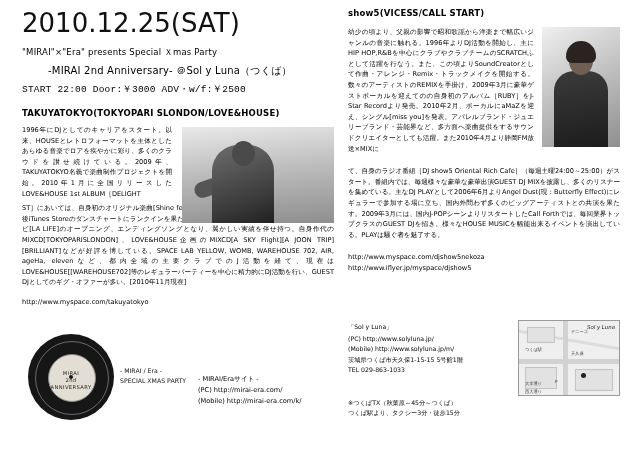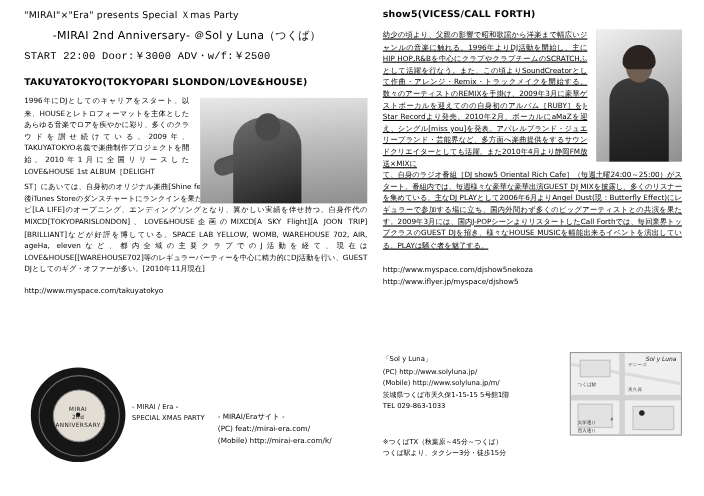--- a/index.html
+++ b/index.html
@@ -198,21 +198,21 @@
   .rc-body {
     position: relative;
     width: 272px;
     min-height: 150px;
   }
   .rc-text {
     font-size: 6.6px;
     line-height: 10.6px;
     text-align: justify;
   }
-  .rc-text p { margin: 0; text-decoration: underline; }
+  .rc-text p { margin: 0; }
   .rc-narrow { width: 186px; }
   .photo-right {
     position: absolute;
     right: 0;
     top: 0px;
     width: 78px;
     height: 120px;
     overflow: hidden;
     background: #cfcfcf;
   }
@@ -320,20 +320,21 @@
     font-size: 6.2px;
     line-height: 10.2px;
   }
 </style>
 </head>
 <body>
 
 <div class="page">
 
   <div class="left-col">
+    <div class="main-title">2010.12.25(SAT)</div>
     <div class="sub-line">"MIRAI"×"Era" presents Special Ｘmas Party</div>
     <div class="sub-line big">-MIRAI 2nd Anniversary- ＠Sol y Luna（つくば）</div>
     <div class="sub-line mid">START 22:00  Door:￥3000  ADV・w/f:￥2500</div>
 
     <div class="section-head">TAKUYATOKYO(TOKYOPARI SLONDON/LOVE&amp;HOUSE)</div>
 
     <div class="bio-block">
       <div class="photo-left">
         <div class="ph-sky"></div>
         <div class="ph-arm"></div>
@@ -361,37 +362,37 @@
     </div>
     <div class="ring-hole"></div>
   </div>
   <div class="stamp-sub">
     <div>- MIRAI / Era -</div>
     <div>SPECIAL XMAS PARTY</div>
   </div>
 
   <div class="midcap">
     <div>- MIRAI/Eraサイト -</div>
-    <div>(PC) feat://mirai-era.com/</div>
+    <div>(PC) http://mirai-era.com/</div>
     <div>(Mobile) http://mirai-era.com/k/</div>
   </div>
 
   <div class="right-col">
-    <div class="rc-head">show5(VICESS/CALL FORTH)</div>
+    <div class="rc-head">show5(VICESS/CALL START)</div>
     <div class="rc-body">
       <div class="photo-right">
         <div class="pr-bg"></div>
         <div class="pr-body"></div>
         <div class="pr-head"></div>
         <div class="pr-hair"></div>
       </div>
       <div class="rc-text rc-narrow">
         <p>幼少の頃より、父親の影響で昭和歌謡から洋楽まで幅広いジャンルの音楽に触れる。1996年よりDJ活動を開始し、主にHIP HOP,R&amp;Bを中心にクラブやクラブチームのSCRATCHふとして活躍を行なう。また、この頃よりSoundCreatorとして作曲・アレンジ・Remix・トラックメイクを開始する。数々のアーティストのREMIXを手掛け、2009年3月に豪華ゲストボーカルを迎えてのの自身初のアルバム［RUBY］をJ-Star Recordより発売。2010年2月、ボーカルにaMaZを迎え、シングル[miss you]を発表。アパレルブランド・ジュエリーブランド・芸能界など、多方面へ楽曲提供をするサウンドクリエイターとしても活躍。また2010年4月より静岡FM放送×MIXに</p>
       </div>
-      <div class="rc-text" style="margin-top:0;">
+      <div class="rc-text" style="margin-top:12px;">
         <p>て、自身のラジオ番組［DJ show5 Oriental Rich Cafe］（毎週土曜24:00～25:00）がスタート。番組内では、毎週様々な豪華な豪華出演GUEST DJ MIXを披露し、多くのリスナーを集めている。主なDJ PLAYとして2006年6月よりAngel Dust(現：Butterfly Effect)にレギュラーで参加する場に立ち、国内外問わず多くのビッグアーティストとの共演を果たす。2009年3月には、国内J-POPシーンよりリスタートしたCall Forthでは、毎回業界トップクラスのGUEST DJを招き、様々なHOUSE MUSICを幅能出来るイベントを演出している。PLAYは騒ぐ者を魅了する。</p>
       </div>
     </div>
     <div class="rc-urls">
       <div>http://www.myspace.com/djshow5nekoza</div>
       <div>http://www.iflyer.jp/myspace/djshow5</div>
     </div>
   </div>
 
   <div class="info-box">

